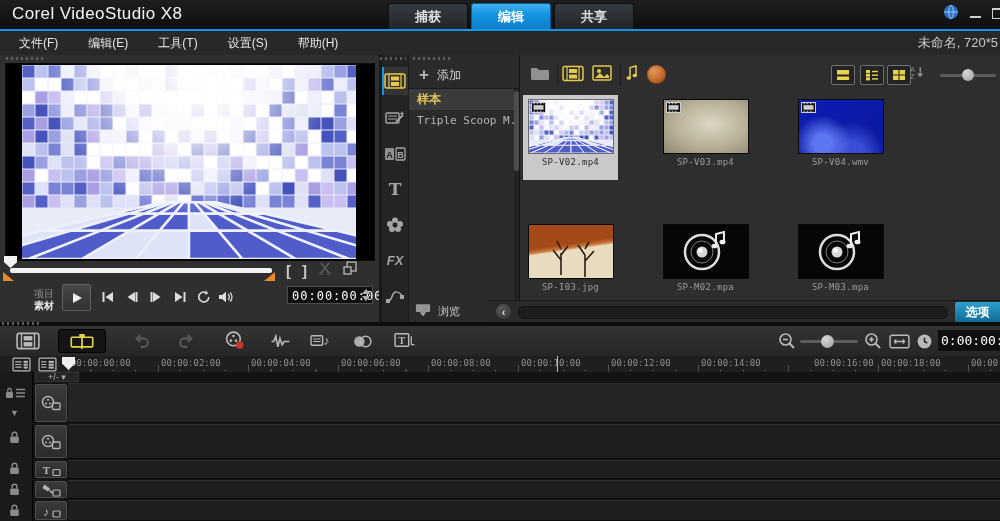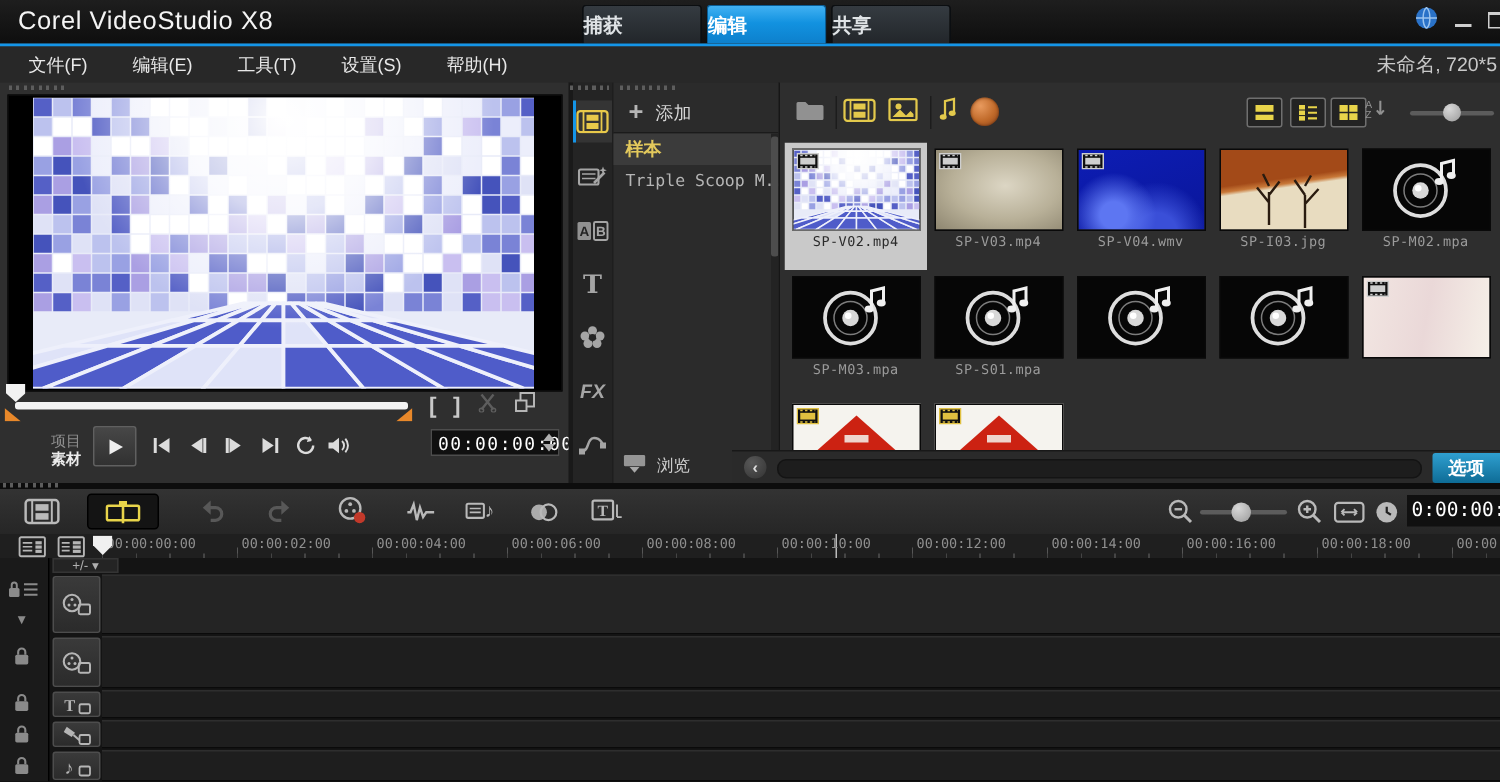--- a/index.html
+++ b/index.html
@@ -4,21 +4,21 @@
 <style>
   html,body{margin:0;padding:0;background:#000;}
   #root{position:relative;width:1000px;height:521px;overflow:hidden;background:#2e2e2e;
         font-family:"Liberation Sans",sans-serif;-webkit-font-smoothing:antialiased;color:#ddd;}
   .mono{font-family:"DejaVu Sans Mono",monospace;}
 
   
   .titlebar{position:absolute;left:0;top:0;width:1000px;height:29px;background:linear-gradient(#1e1e1e,#0e0e0e);}
   .app-title{position:absolute;left:12px;top:4px;font-size:17px;letter-spacing:.4px;color:#f4f4f4;font-weight:500;}
   .tabs{position:absolute;left:388px;bottom:0;display:flex;}
-  .tab{width:78px;height:25px;line-height:25px;text-align:left;font-size:13px;font-weight:bold;color:#dfe3e6;
+  .tab{width:78px;height:25px;line-height:25px;text-align:center;font-size:13px;font-weight:bold;color:#dfe3e6;
        background:linear-gradient(#353b41,#22262a);border:1px solid #0b0e11;border-bottom:none;
        border-radius:3px 3px 0 0;margin-right:3px;}
   .tab.active{background:linear-gradient(#41b1f2 0%,#1292e0 45%,#0d80cc 100%);color:#fff;border-color:#0a5c94;}
   .winctl{position:absolute;right:0;top:4px;display:flex;align-items:center;gap:11px;}
   .winglyph{color:#cfcfcf;}
   .min-bar{display:inline-block;width:11px;height:2px;background:#cfcfcf;margin-bottom:1px;}
   .restore-box{display:inline-block;width:10px;height:8px;border:1px solid #cfcfcf;border-top-width:2px;margin-right:-4px;}
   .accentline{position:absolute;left:0;top:29px;width:1000px;height:2px;background:#1495e8;}
 
   
@@ -82,21 +82,21 @@
   .lt{position:absolute;display:flex;align-items:center;justify-content:center;color:#919191;}
   .lt.yellow{color:#e3c94c;}
   .ltsep{position:absolute;width:1px;height:22px;background:#1c1c1c;top:9px;}
   .viewbtn{position:absolute;top:10px;width:24px;height:20px;background:#232323;border:1px solid #6f6f6f;border-radius:2px;
            display:flex;align-items:center;justify-content:center;color:#e8d44a;box-sizing:border-box;}
   .tsm{position:absolute;left:127px;top:10px;width:19px;height:19px;border-radius:50%;
        background:radial-gradient(circle at 35% 30%,#e89a5e,#c06a2a 55%,#8a421a);box-shadow:inset 0 0 2px #5e2c0e;}
   .slider-track{position:absolute;height:3px;background:#5c5c5c;border-radius:2px;}
   .slider-knob{position:absolute;width:12px;height:12px;border-radius:50%;background:radial-gradient(circle at 35% 30%,#d8d8d8,#9a9a9a);}
 
-  .grid{position:absolute;left:3px;top:40px;width:476px;height:205px;overflow:hidden;display:flex;flex-wrap:wrap;align-content:flex-start;}
+  .grid{position:absolute;left:3px;top:40px;width:476px;height:205px;overflow:hidden;display:flex;flex-wrap:wrap;align-content:flex-start;gap:40px;}
   .cell{width:95px;height:85px;position:relative;}
   .cell.sel{background:#c9c9c9;}
   .thumb{position:absolute;left:5px;top:4px;width:84px;height:53px;border:1px solid #090909;overflow:hidden;background:#111;}
   .cell.sel .thumb{border-color:#6a6a6a;}
   .thumb svg{display:block;}
   .tlabel{position:absolute;left:0;top:62px;width:100%;text-align:center;font-size:9px;color:#9b9b9b;
           font-family:"DejaVu Sans Mono",monospace;letter-spacing:.3px;}
   .cell.sel .tlabel{color:#2a2a2a;}
   .badge{position:absolute;left:2px;top:2px;width:15px;height:11px;}
   .t-video-tan{background:radial-gradient(ellipse at 55% 45%,#dcd6c4,#b8b098 55%,#8e8670);}
@@ -1210,21 +1210,21 @@
     <div class="ruler-ph"></div>
     <div class="cue"></div>
   <span class="rlabel" style="left: 71px;">00:00:00:00</span>
       <span class="rlabel" style="left: 161px;">00:00:02:00</span>
       <span class="rlabel" style="left: 251px;">00:00:04:00</span>
       <span class="rlabel" style="left: 341px;">00:00:06:00</span>
       <span class="rlabel" style="left: 431px;">00:00:08:00</span>
       <span class="rlabel" style="left: 521px;">00:00:10:00</span>
       <span class="rlabel" style="left: 611px;">00:00:12:00</span>
       <span class="rlabel" style="left: 701px;">00:00:14:00</span>
-      <span class="rlabel" style="left: 791px; text-align: center;">00:00:16:00</span>
+      <span class="rlabel" style="left: 814px; text-align: center;">00:00:16:00</span>
       <span class="rlabel" style="left: 881px;">00:00:18:00</span>
       <span class="rlabel" style="left: 971px;">00:00:20:00</span>
     </section>
 
   <section class="tracks" id="tracks">
     <div class="gutter">
       <div class="gut" style="left:5px;top:14px;">
         <svg width="22" height="13" viewBox="0 0 22 13">
             <rect x="1" y="6" width="7" height="6" rx="1" fill="currentColor"></rect>
             <path d="M2.8 6V4a1.7 1.7 0 0 1 3.4 0v2" fill="none" stroke="currentColor" stroke-width="1.3"></path>

